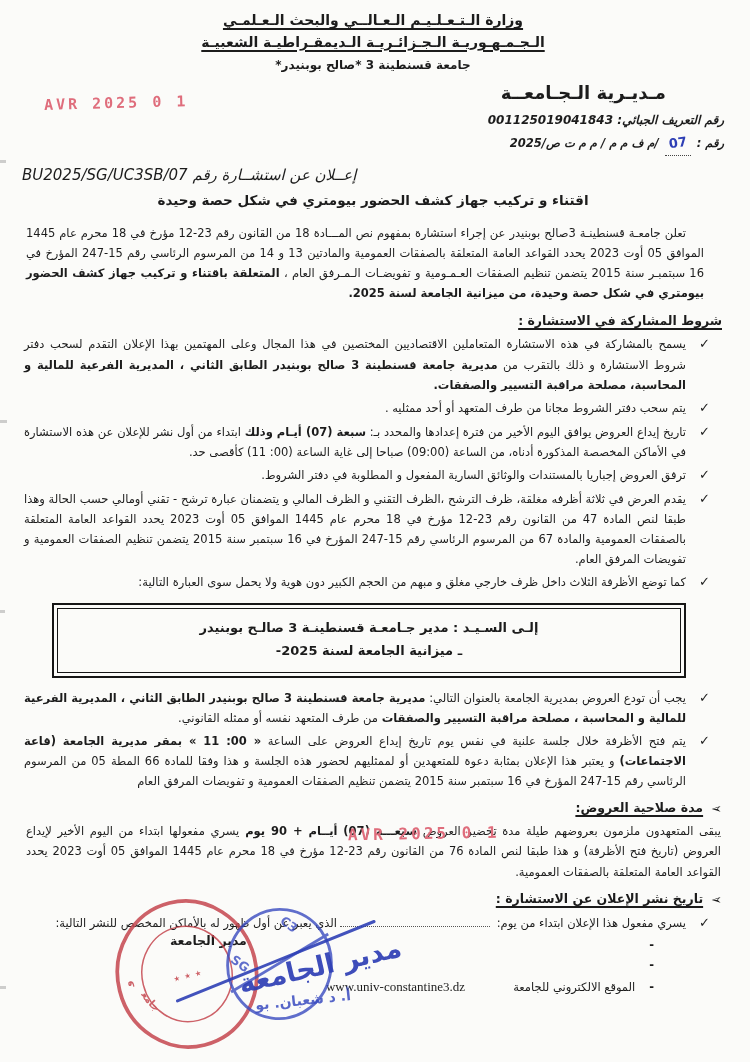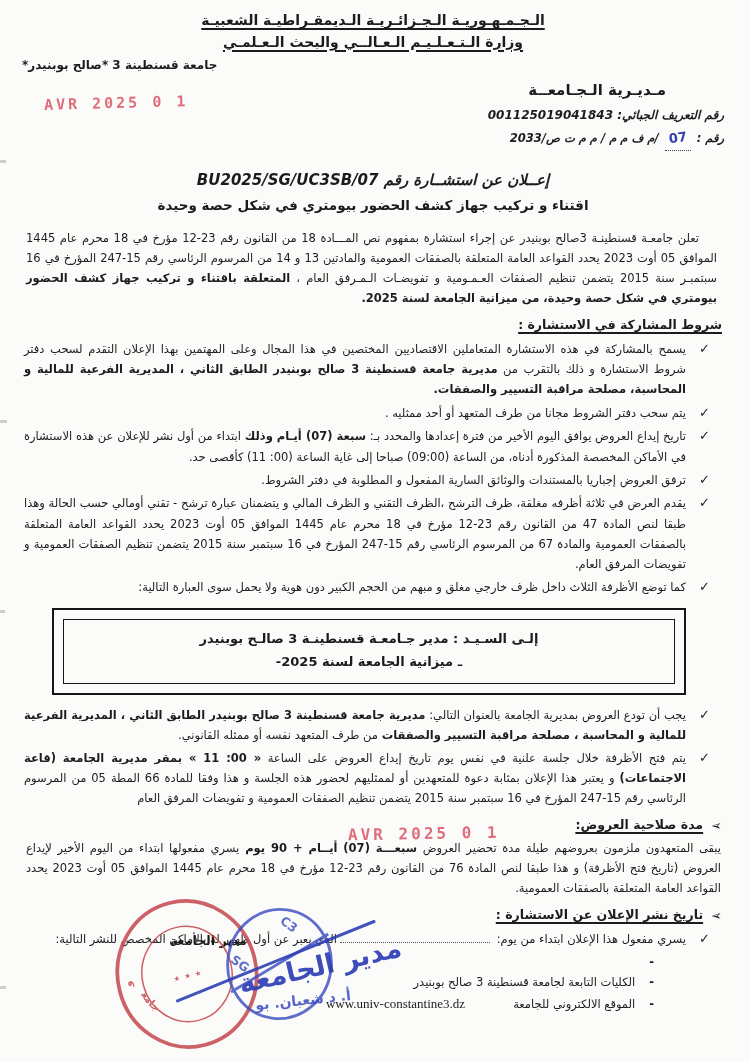--- a/index.html
+++ b/index.html
@@ -12,36 +12,36 @@
     font-family:"DejaVu Sans",sans-serif;
     font-size:11.5px;
     line-height:1.75;
     direction:rtl;
     overflow:hidden;
     box-sizing:border-box;
     padding:10px 26px 0 22px;
   }
   .u{text-decoration:underline;text-decoration-thickness:1.5px;text-underline-offset:3px;}
   .hdr-line{font-size:14px;font-weight:bold;text-align:center;line-height:1.55;}
-  .hdr-right{text-align:left;font-size:12px;font-weight:bold;line-height:1.55;margin-top:3px;}
-  .hdr-directorate{margin:2px 58px 0 0;font-size:15px;font-weight:bold;letter-spacing:1px;}
+  .hdr-right{text-align:center;font-size:12px;font-weight:bold;line-height:1.55;margin-top:3px;}
+  .hdr-directorate{margin:2px 58px 0 0;font-size:18px;font-weight:bold;letter-spacing:1px;}
   .hdr-tax{font-size:12px;font-weight:bold;font-style:italic;margin-top:2px;text-align:right;}
   .hdr-ref{font-size:11.5px;font-weight:bold;font-style:italic;margin-top:1px;}
   .dots-under{display:inline-block;min-width:26px;border-bottom:1.5px dotted #444;text-align:center;margin:0 2px;}
   .ink{color:#2e3fb5;font-weight:bold;font-style:normal;display:inline-block;transform:rotate(-8deg);font-size:13px;}
-  .title1{font-size:15px;font-weight:bold;font-style:italic;text-align:center;margin-top:16px;}
+  .title1{font-size:15px;font-weight:normal;font-style:italic;text-align:left;margin-top:6px;}
   .title2{font-size:13.5px;font-weight:bold;text-align:center;margin-top:1px;}
-  .intro{margin:10px 7px 4px 4px;text-align:justify;text-indent:18px;}
+  .intro{margin:10px 20px 4px 4px;text-align:justify;text-indent:18px;}
   .sec-heading{margin:6px 2px 2px 0;font-size:12.5px;display:flex;align-items:baseline;gap:8px;position:relative;}
   .sec-heading .hd{font-weight:bold;text-decoration:underline;text-decoration-thickness:1.5px;text-underline-offset:3px;}
   .arrow{display:inline-block;transform:scaleX(-1);font-size:13px;line-height:1;position:relative;top:1px;}
   .bullet{display:flex;gap:10px;margin:3px 14px 3px 2px;align-items:flex-start;}
   .bullet .check{flex:0 0 14px;font-size:13px;line-height:1.6;}
   .bullet .bt{flex:1;text-align:justify;}
-  .envelope-box{margin:10px 38px 10px 30px;border:2.5px solid #161616;padding:9px;}
+  .envelope-box{margin:10px 38px 10px 30px;border:2.5px solid #161616;padding:3px;}
   .envelope-box .inner{border:1.5px solid #161616;padding:7px 10px 9px;text-align:center;font-size:13px;font-weight:bold;line-height:1.8;}
   .para{margin:0 3px 4px 4px;text-align:justify;}
   .dash-list{margin:0 70px 0 0;}
   .dash-item{display:flex;gap:14px;align-items:baseline;line-height:1.72;}
   .dash-item .dash{font-weight:bold;}
   .url{direction:ltr;display:inline-block;margin-right:34px;font-size:13px;font-family:"Liberation Serif",serif;}
   .dotline{display:inline-block;width:150px;border-bottom:1.6px dotted #555;height:10px;margin:0 3px;}
   
   .stamp-date{
     position:absolute;color:#df6d7c;font-family:"DejaVu Sans Mono",monospace;
@@ -72,26 +72,26 @@
 
 <div class="page">
 
   <div class="artifact" style="left:0;top:160px;width:6px;height:3px;"></div>
   <div class="artifact" style="left:0;top:420px;width:7px;height:3px;"></div>
   <div class="artifact" style="left:0;top:610px;width:5px;height:3px;"></div>
   <div class="artifact" style="left:0;top:986px;width:6px;height:3px;"></div>
 
   <div class="stamp-date stamp-date-top">1 0  AVR  2025</div>
 
+  <div class="hdr-line u">وزارة الـتـعـلـيـم الـعـالــي والبحث الـعـلمـي</div>
   <div class="hdr-line u">الـجـمـهـوريـة الـجـزائـريـة الـديمقـراطيـة الشعبيـة</div>
-  <div class="hdr-line u">وزارة الـتـعـلـيـم الـعـالــي والبحث الـعـلمـي</div>
   <div class="hdr-right">جامعة قسنطينة 3  *صالح بوبنيدر*</div>
   <div class="hdr-directorate">مـديـرية الـجـامعــة</div>
   <div class="hdr-tax">رقم التعريف الجبائي: 001125019041843</div>
-  <div class="hdr-ref"><span>رقم : </span><span class="dots-under"><span class="ink">07</span></span><span> /م ف م م / م م ت ص/2033</span></div>
+  <div class="hdr-ref"><span>رقم : </span><span class="dots-under"><span class="ink">07</span></span><span> /م ف م م / م م ت ص/2025</span></div>
 
   <div class="title1">إعــلان عن استشــارة رقم BU2025/SG/UC3SB/07</div>
   <div class="title2">اقتناء و تركيب جهاز كشف الحضور بيومتري في شكل حصة  وحيدة</div>
 
   <p class="intro"><span>تعلن جامعـة قسنطينـة 3صالح بوبنيدر عن إجراء استشارة بمفهوم نص المـــادة 18 من القانون رقم 23-12 مؤرخ في 18 محرم عام 1445 الموافق 05 أوت 2023 يحدد القواعد العامة المتعلقة بالصفقات العمومية  والمادتين  13 و 14 من المرسوم الرئاسي رقم 15-247 المؤرخ في 16 سبتمبـر سنة 2015 يتضمن تنظيم الصفقات العـمـومية و تفويضـات الـمـرفق العام ، </span><b>المتعلقة باقتناء و تركيب جهاز كشف الحضور بيومتري في شكل حصة وحيدة، من ميزانية الجامعة لسنة  2025.</b></p>
 
   <div class="sec-heading">
       <span class="hd">شروط المشاركة في الاستشارة :</span>
     </div>
 
@@ -152,21 +152,20 @@
     <span class="check">✓</span>
     <div class="bt"><span>يسري مفعول هذا الإعلان ابتداء من يوم: </span><span class="dotline"></span><span>الذي يعبر عن أول ظهور له بالأماكن المخصص للنشر التالية:</span></div>
   </div>
 
   <div class="dash-list">
     <div class="dash-item">
         <span class="dash">-</span>
       </div>
     <div class="dash-item">
         <span class="dash">-</span>
-        <span>الكليات التابعة لجامعة قسنطينة 3 صالح بوبنيدر</span>
       </div>
     <div class="dash-item">
         <span class="dash">-</span>
         <span>الموقع الالكتروني للجامعة</span>
         <span class="url">www.univ-constantine3.dz</span>
       </div>
   </div>
 
   <div class="stamp-layer black-director" style="left:170px;width:150px;">مدير الجامعة</div>
 

